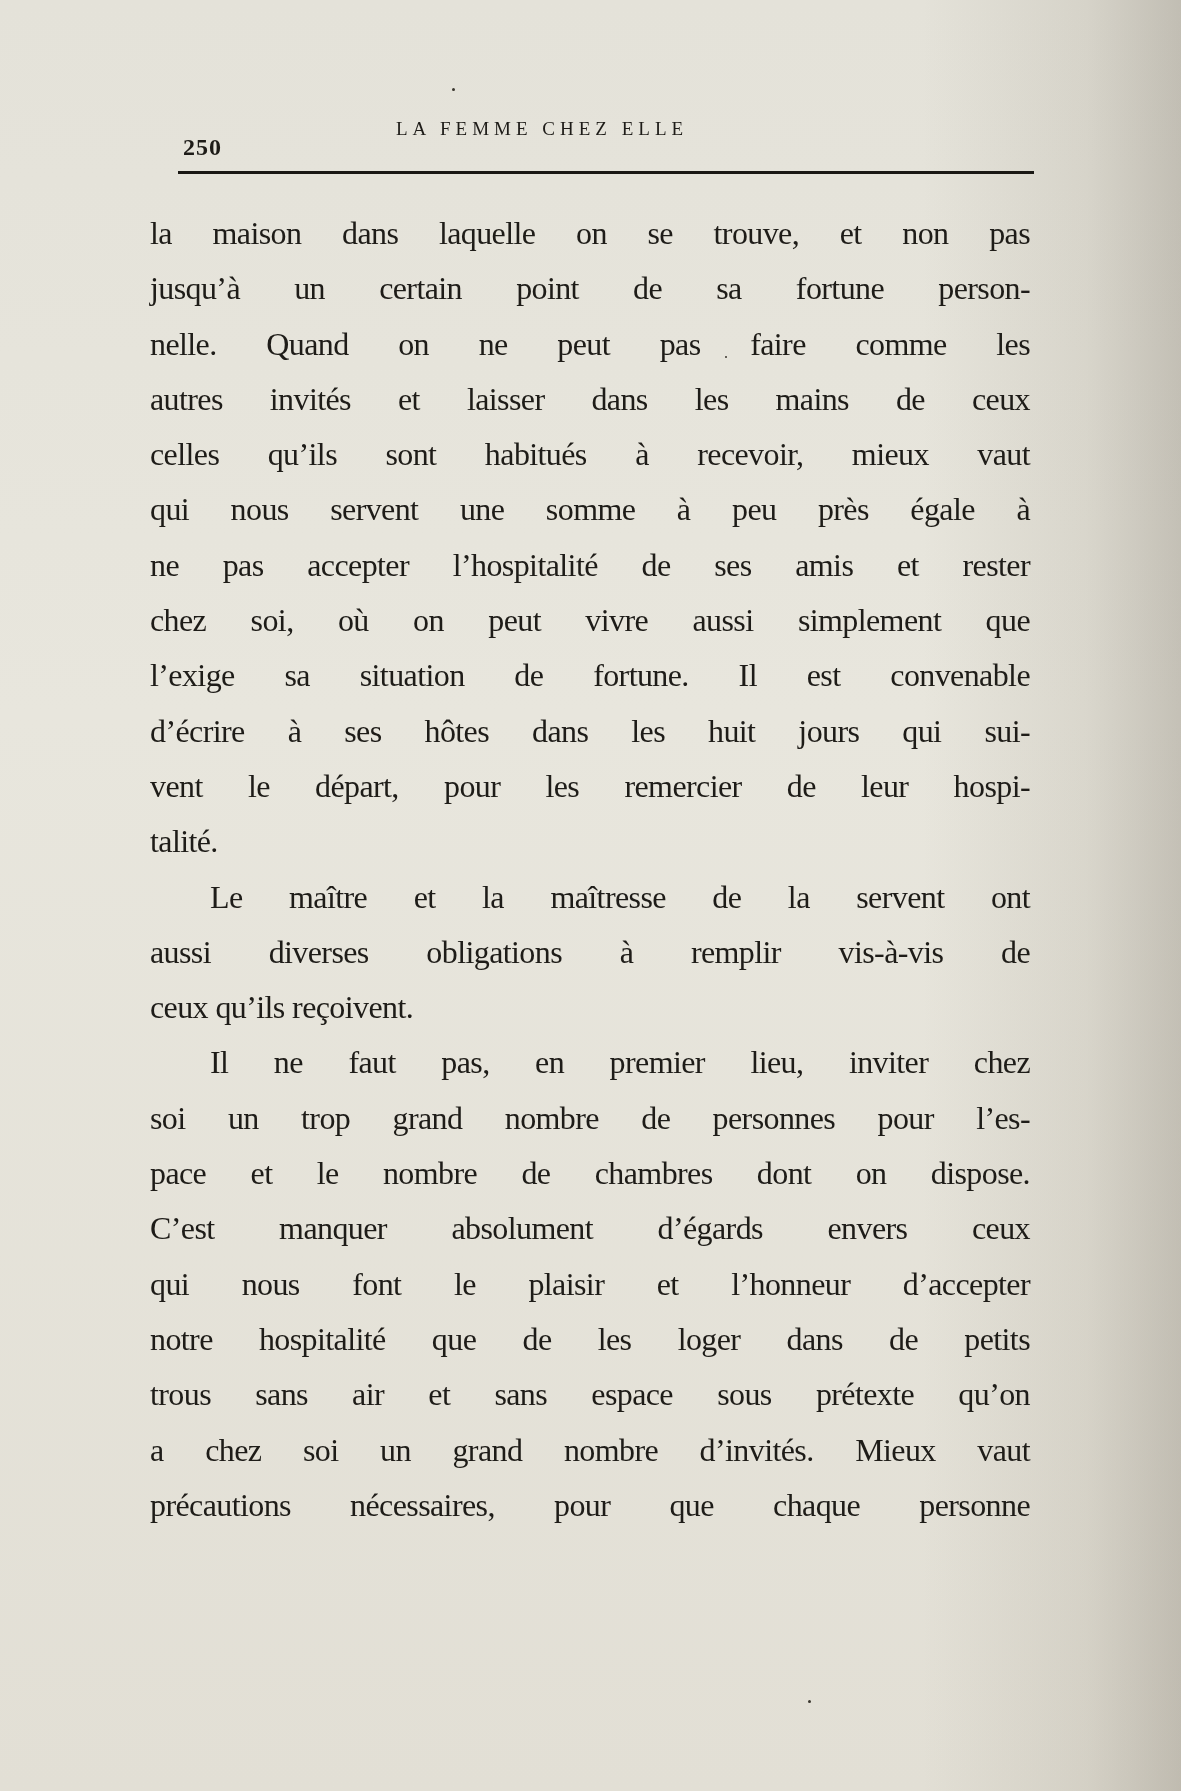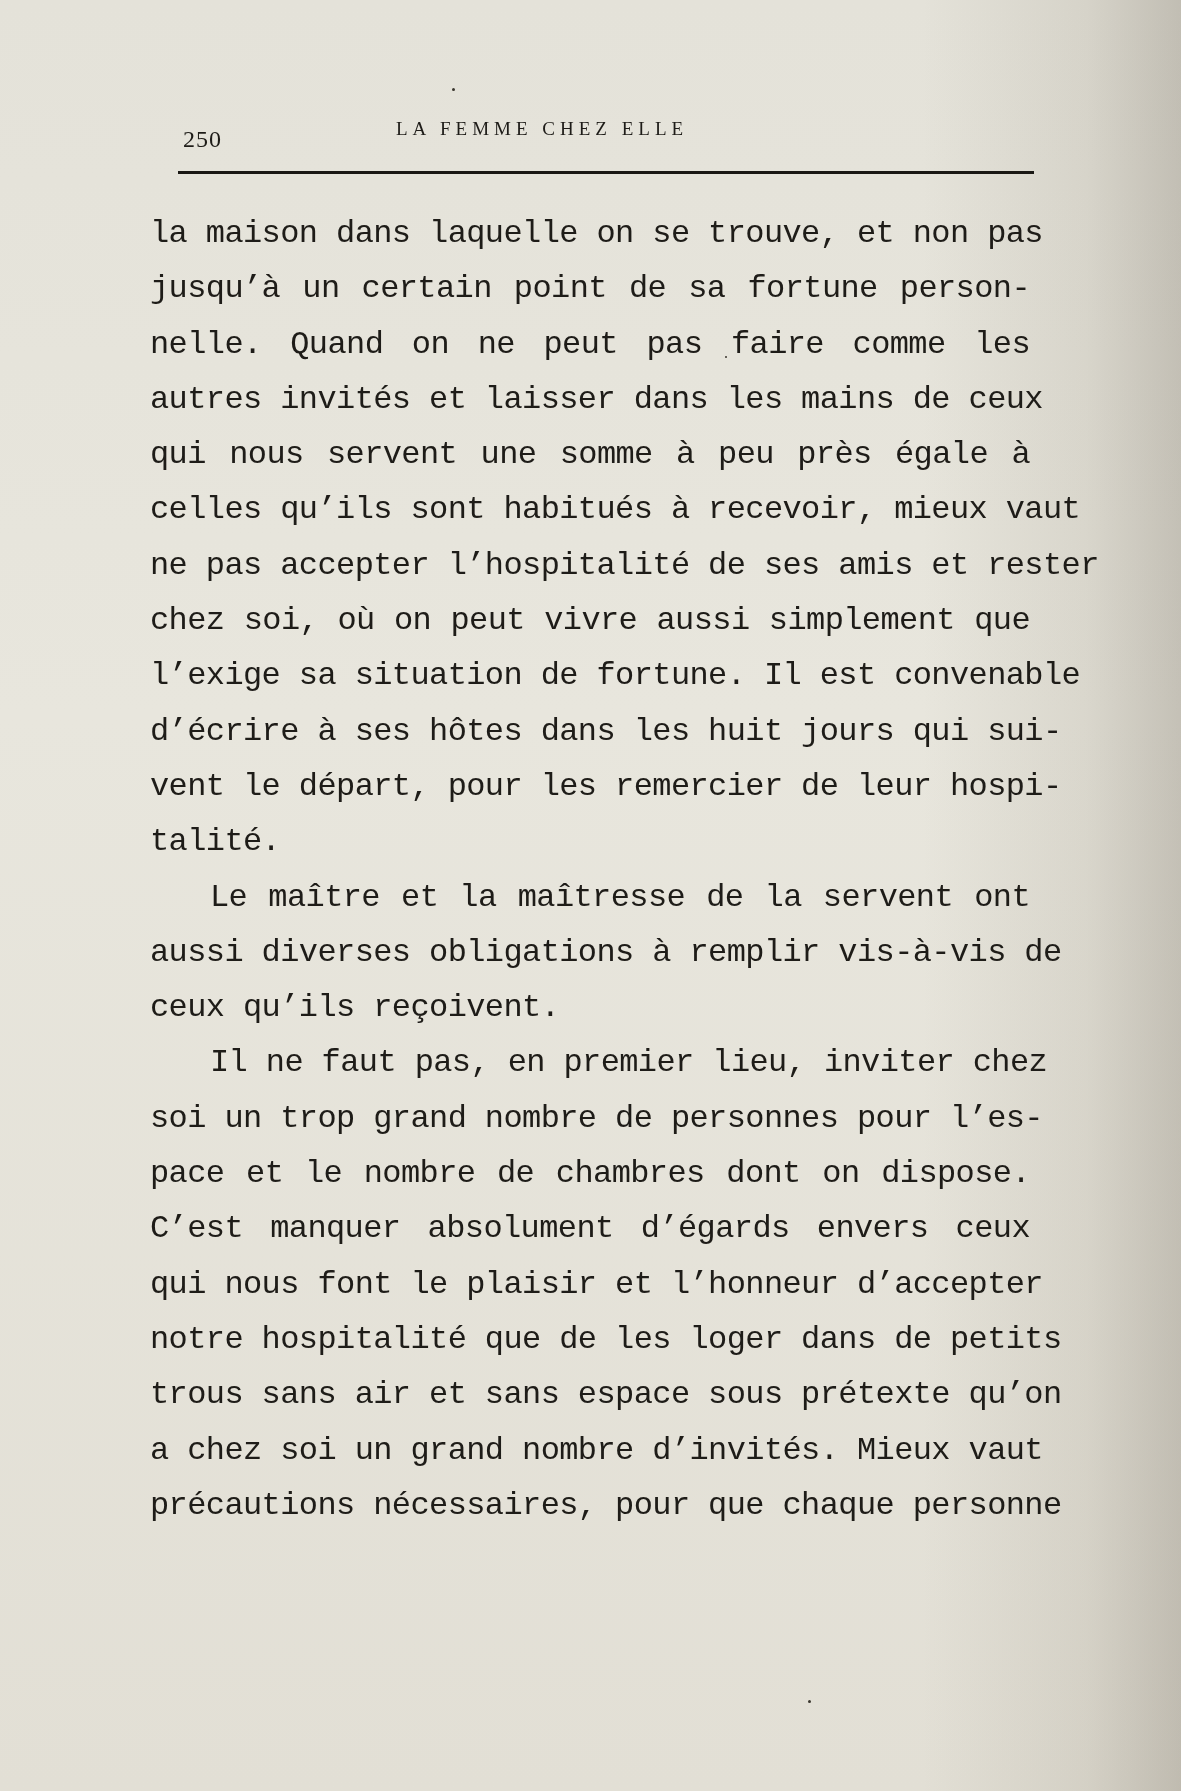--- a/index.html
+++ b/index.html
@@ -27,25 +27,25 @@
     .running-head {
       position: absolute;
       top: 118px;
       left: 183px;
       width: 850px;
       height: 34px;
     }
     .page-number {
       position: absolute;
       left: 0;
-      top: 8px;
+      top: 16px;
       font-size: 24px;
       letter-spacing: 1px;
       font-family: "Liberation Serif", serif;
-      font-weight: normal;
+      font-weight: bold;
     }
     .header-title {
       position: absolute;
       left: 213px;
       top: 0;
       font-size: 19px;
       letter-spacing: 5px;
       font-family: "Liberation Serif", serif;
     }
     .header-rule {
@@ -62,21 +62,21 @@
       left: 150px;
       width: 880px;
     }
     .line {
       height: 55.3px;
       font-size: 32px;
       line-height: 55.3px;
       white-space: nowrap;
       text-align: justify;
       text-align-last: justify;
-      font-family: Liberation Mono, monospace;
+      font-family: Liberation Serif, serif;
       letter-spacing: -0.6px;
     }
     .line.last {
       text-align-last: left;
     }
     .line.indent {
       padding-left: 60px;
     }
     .speck {
       position: absolute;
@@ -93,22 +93,22 @@
     <span class="page-number">250</span>
     <span class="header-title">LA FEMME CHEZ ELLE</span>
   </div>
   <div class="header-rule"></div>
 
   <div class="body-text" id="body-text">
       <div class="line">la maison dans laquelle on se trouve, et non pas</div>
       <div class="line">jusqu’à un certain point de sa fortune person-</div>
       <div class="line">nelle. Quand on ne peut pas faire comme les</div>
       <div class="line">autres invités et laisser dans les mains de ceux</div>
+      <div class="line">celles qu’ils sont habitués à recevoir, mieux vaut</div>
       <div class="line">qui nous servent une somme à peu près égale à</div>
-      <div class="line">celles qu’ils sont habitués à recevoir, mieux vaut</div>
       <div class="line">ne pas accepter l’hospitalité de ses amis et rester</div>
       <div class="line">chez soi, où on peut vivre aussi simplement que</div>
       <div class="line">l’exige sa situation de fortune. Il est convenable</div>
       <div class="line">d’écrire à ses hôtes dans les huit jours qui sui-</div>
       <div class="line">vent le départ, pour les remercier de leur hospi-</div>
       <div class="line last">talité.</div>
       <div class="line indent">Le maître et la maîtresse de la servent ont</div>
       <div class="line">aussi diverses obligations à remplir vis-à-vis de</div>
       <div class="line last">ceux qu’ils reçoivent.</div>
       <div class="line indent">Il ne faut pas, en premier lieu, inviter chez</div>

